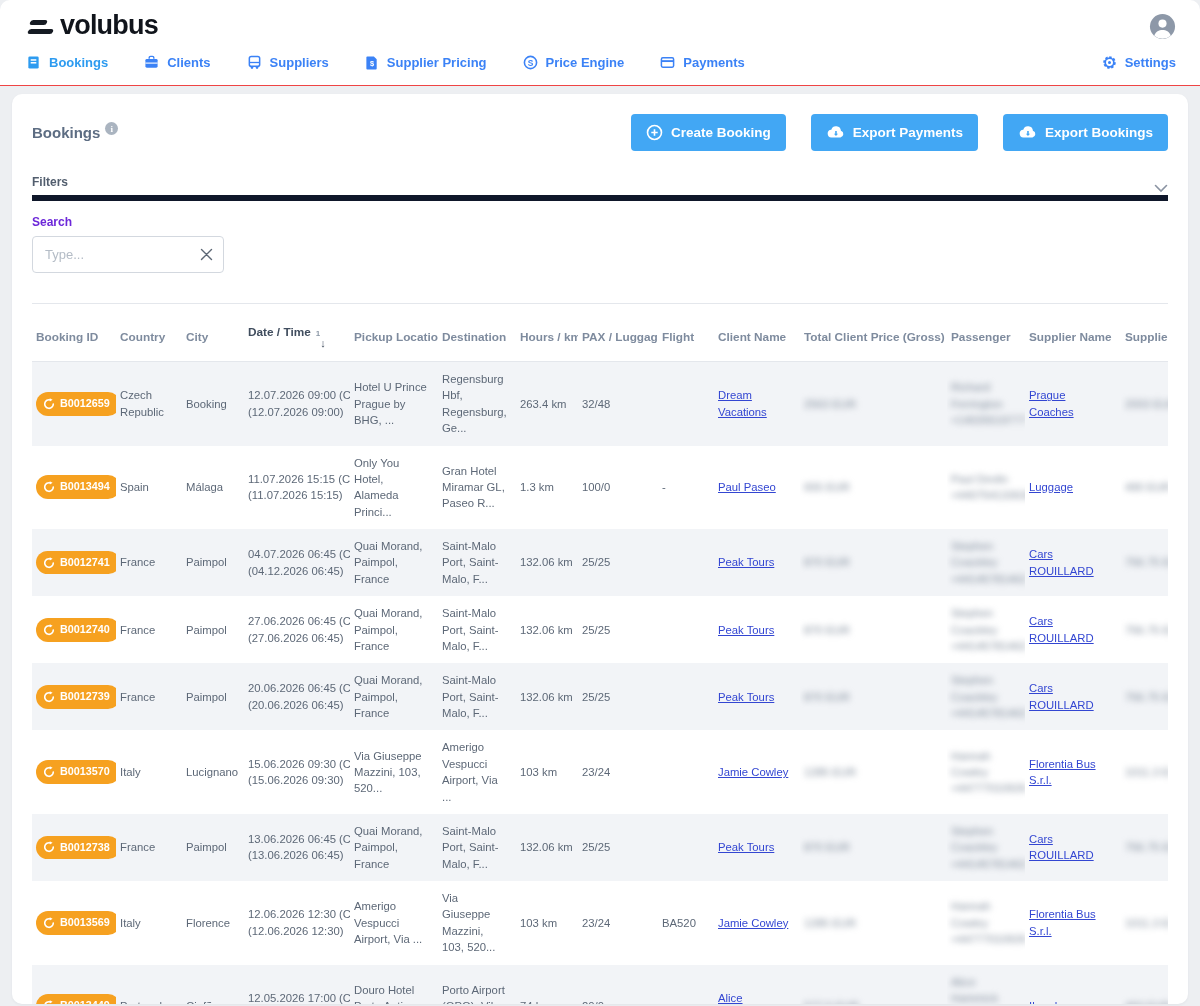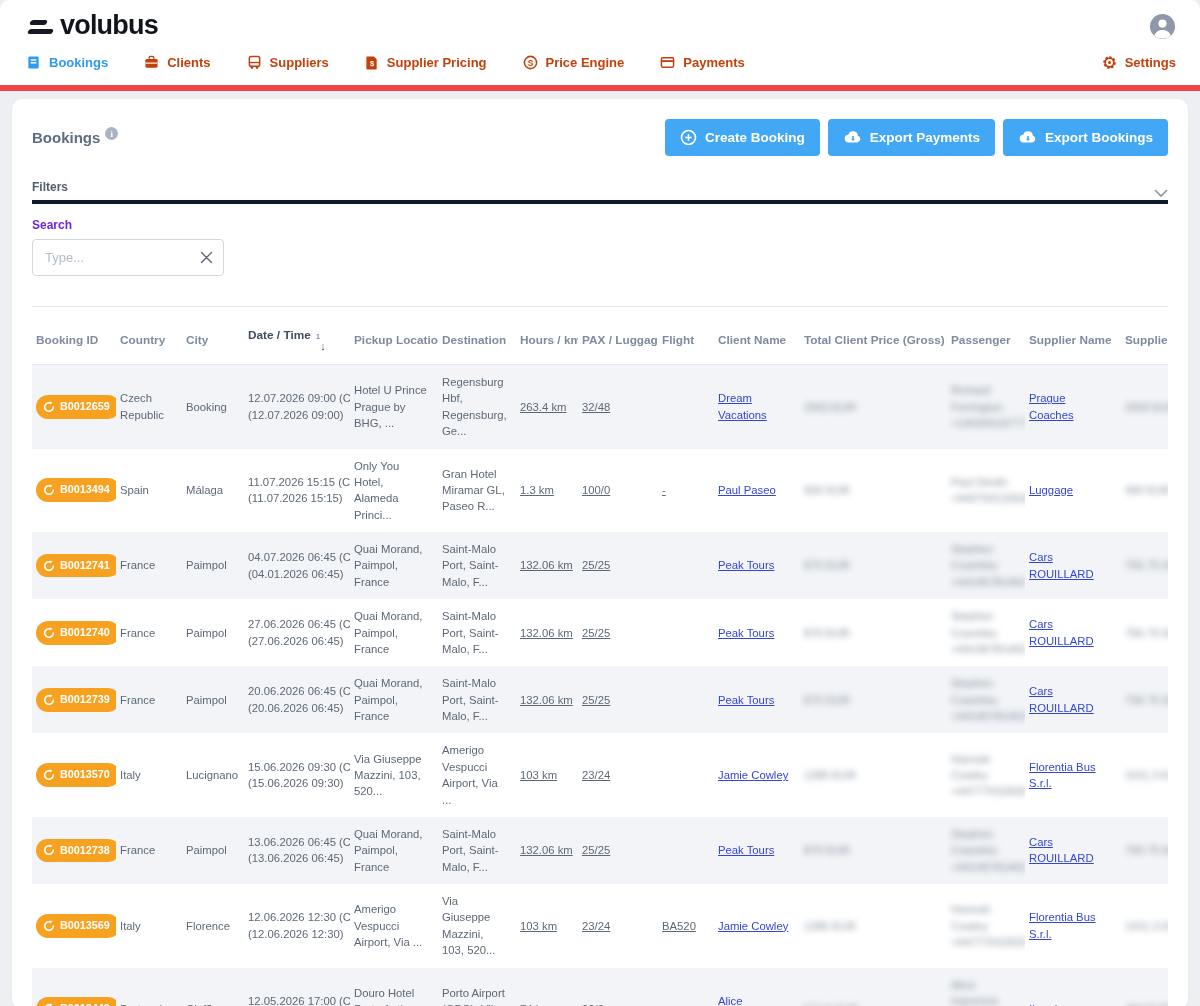--- a/index.html
+++ b/index.html
@@ -4,51 +4,51 @@
 <style>
   * { box-sizing: border-box; }
   html,body { margin:0; padding:0; }
   body {
     width:1200px; height:1006px; overflow:hidden;
     background:#edeff2;
     font-family:"Liberation Sans", sans-serif;
     -webkit-font-smoothing:antialiased;
   }
   
-  .topbar { background:#fff; border-bottom:6px solid #ef4444; border-radius:10px 10px 0 0; }
+  .topbar { background:#fff; border-bottom:1px solid #ef4444; border-radius:10px 10px 0 0; }
   .logo-row { display:flex; justify-content:space-between; align-items:flex-start; padding:10px 24px 0 28px; }
   .logo { display:flex; align-items:center; gap:7px; cursor:pointer; }
   .logo-bars { display:flex; flex-direction:column; gap:4px; padding-top:3px; }
   .logo-bars .b1 { width:17px; height:5px; background:#151a22; border-radius:3px; transform:skewX(-18deg); margin-left:2px; }
   .logo-bars .b2 { width:25px; height:5px; background:#151a22; border-radius:3px; transform:skewX(-18deg); }
   .logo-text { font-size:27px; font-weight:bold; color:#10141b; letter-spacing:-0.8px; }
   .avatar { width:27px; height:27px; margin-top:3px; cursor:pointer; }
   .nav-row { display:flex; align-items:center; gap:36px; padding:14px 24px 15px 26px; }
-  .nav-item { display:flex; align-items:center; gap:8px; color:#c2410c; font-size:13px; font-weight:bold; cursor:pointer; white-space:nowrap; }
+  .nav-item { display:flex; align-items:center; gap:8px; color:#3b82f6; font-size:13px; font-weight:bold; cursor:pointer; white-space:nowrap; }
   .nav-item.active { color:#2d9bf0; }
   .nav-item svg { flex:0 0 auto; }
   .nav-spacer { flex:1; }
   
   .card {
     margin:8px 12px 0 12px; background:#fff; border-radius:10px;
     padding:20px 20px 0 20px; height:910px; overflow:hidden;
     box-shadow:0 1px 3px rgba(20,30,50,.05);
   }
   .title-row { display:flex; justify-content:space-between; align-items:center; }
   .page-title { display:flex; align-items:center; gap:5px; font-size:15px; font-weight:bold; color:#5d6d83; }
   .info-icon { width:13px; height:13px; background:#aab4c0; color:#fff; border-radius:50%;
     font-size:9px; font-weight:bold; display:inline-flex; align-items:center; justify-content:center;
     margin-top:-8px; cursor:pointer; font-family:"Liberation Serif", serif; }
-  .btn-group { display:flex; gap:8px; }
+  .btn-group { display:flex; gap:25px; }
   .btn { display:flex; align-items:center; gap:8px; background:#42a7f4; border:none; border-radius:4px;
     color:#fff; font-family:"Liberation Sans",sans-serif; font-weight:bold; font-size:13.5px;
     height:37px; padding:0 15px; cursor:pointer; }
   
   .filters-row { margin-top:24px; display:flex; justify-content:space-between; align-items:flex-end;
-    border-bottom:4px solid #0f172a; padding-bottom:6px;text-align:center; }
+    border-bottom:6px solid #0f172a; padding-bottom:6px;text-align:center; }
   .filters-label { font-size:12px; font-weight:bold; color:#525e6e; }
   .chevron { cursor:pointer; margin-bottom:-4px; }
   .search-block { margin-top:14px; }
   .search-label { font-size:12px; font-weight:bold; color:#6d28d9; margin-bottom:7px; }
   .search-box { width:192px; height:37px; border:1px solid #d3d8df; border-radius:4px;
     display:flex; align-items:center; padding:0 10px; background:#fff; }
   .search-box input { flex:1; border:none; outline:none; font-size:13px; color:#8b5cf6;
     font-family:"Liberation Sans",sans-serif; min-width:0; background:transparent; }
   .search-box input::placeholder { color:#b4bcc6; }
   .clear-icon { cursor:pointer; flex:0 0 auto; }
@@ -58,21 +58,21 @@
   thead th { text-align:left; font-size:11.8px; font-weight:bold; color:#7e8b9e;
     padding:21px 6px 12px 4px; border-top:1px solid #e4e7ec; border-bottom:1px solid #e4e7ec;
     white-space:nowrap; overflow:hidden; cursor:pointer; }
   thead th.sorted { color:#404d5e;margin-left:36px; }
   .sort-wrap { display:inline-flex; align-items:flex-start; margin-left:4px; }
   .sort-arrow { font-size:11px; color:#404d5e; line-height:1; margin-top:2px; }
   .sort-num { font-size:8px; color:#8b97a6; line-height:1; margin-top:-6px; margin-left:1px; }
   tbody td { font-size:11.3px; color:#5d6877; padding:9px 8px 9px 4px; vertical-align:middle; line-height:1.45;
     overflow:hidden; }
   tbody tr:nth-child(odd) { background:#f2f4f7; }
-  td.nowrap { white-space:nowrap;text-decoration:underline; }
+  td.nowrap { white-space:nowrap; }
   .badge { display:inline-flex; align-items:center; gap:5px; background:#f6a120; border-radius:999px;
     padding:4px 10px 4px 7px; color:#fff; font-size:10.8px; font-weight:bold; white-space:nowrap; cursor:pointer; }
   .lnk { color:#3346d2; text-decoration:underline; cursor:pointer; word-wrap:break-word; }
   .blur { filter:blur(3px); color:#808c9b; }
   .date-line { white-space:nowrap; }
 </style>
 </head>
 <body>
 
 <div class="topbar">
@@ -311,21 +311,21 @@
                   <path d="M12 7A5 5 0 1 1 8.6 2.3" fill="none" stroke="#fff" stroke-width="1.9" stroke-linecap="round"></path>
                   <path d="M7.8 0.2l3.4 1.9-3.2 2z" fill="#fff"></path>
                 </svg>
         <span>B0012741</span>
       </span>
     </td>
     <td>France</td>
     <td>Paimpol</td>
     <td>
               <div class="date-line">04.07.2026 06:45 (CET)</div>
-              <div class="date-line">(04.01.2026 06:45)</div>
+              <div class="date-line">(04.12.2026 06:45)</div>
             </td>
     <td>Quai Morand, Paimpol, France</td>
     <td>Saint-Malo Port, Saint-Malo, F...</td>
     <td class="nowrap">132.06 km</td>
     <td class="nowrap">25/25</td>
     <td class="nowrap"></td>
     <td><a class="lnk">Peak Tours</a></td>
     <td><span class="blur">870 EUR</span></td>
     <td>
               <div class="blur">

